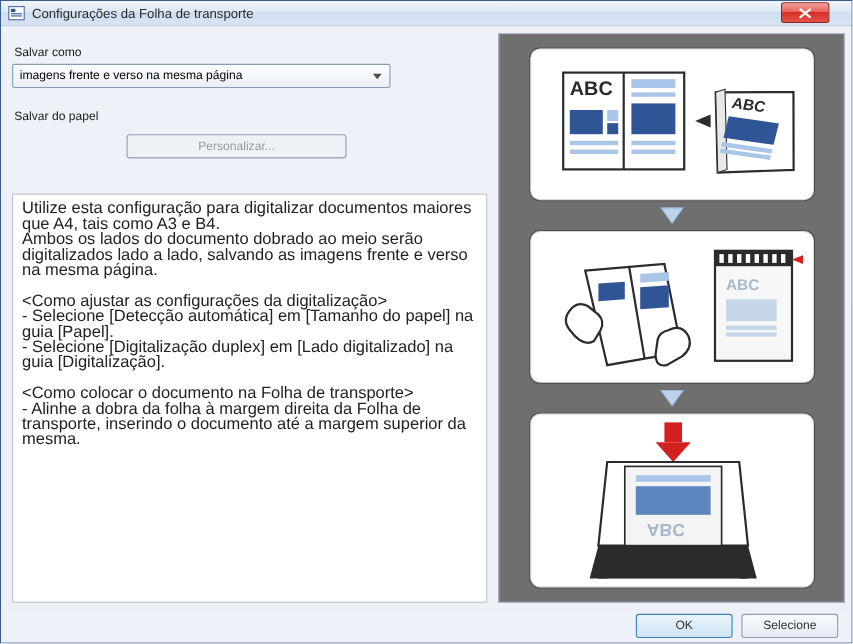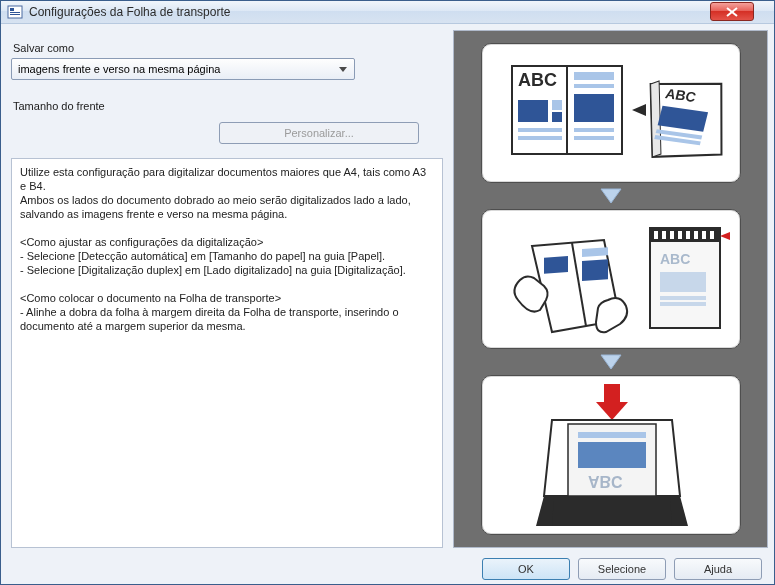--- a/index.html
+++ b/index.html
@@ -50,20 +50,21 @@
     flex: 1;
     display: flex;
     padding: 6px;
     gap: 6px;
     background: #eef2f8;
   }
   .left-pane {
     width: 440px;
     display: flex;
     flex-direction: column;
+    gap: 18px;
   }
   .form-area {
     padding: 6px 4px 4px 4px;
   }
   .label {
     color: #1a1a1a;
     margin: 6px 0 4px 2px;
   }
   .select {
     width: 344px;
@@ -94,32 +95,32 @@
     cursor: pointer;
     color: #333;
   }
   .btn.disabled {
     color: #9b9b9b;
     background: #eef1f6;
     cursor: default;
   }
   .customize-row {
     display: flex;
-    justify-content: flex-end;
+    justify-content: center;
     padding: 6px 18px 6px 0;
     margin-right: 6px;
   }
   .customize-row .btn { width: 200px; justify-content: center; }
   .desc-box {
     flex: 1;
     margin: 4px 4px 0 4px;
     background: #fff;
     border: 1px solid #b7c2d3;
     padding: 6px 8px;
-    font-size: 11px;
+    font-size: 15px;
     line-height: 14px;
     color: #222;
     overflow: hidden;
     white-space: pre-wrap;
   }
   .right-pane {
     flex: 1;
     background: #6f6f6f;
     border: 1px solid #b0bacb;
     display: flex;
@@ -189,21 +190,21 @@
           <span>imagens frente e verso na mesma página</span>
           <span class="arrow">
             <svg width="14" height="12">
                 <polygon points="3,4 11,4 7,9" fill="#4a4a4a"></polygon>
               </svg>
           </span>
         </div>
 
         <div style="height:14px"></div>
 
-        <div class="label">Tamanho do frente</div>
+        <div class="label">Salvar do papel</div>
 
         <div class="customize-row">
           <div class="btn disabled">
             <span>Personalizar...</span>
           </div>
         </div>
       </div>
 
       <div class="desc-box">Utilize esta configuração para digitalizar documentos maiores que A4, tais como A3 e B4.
 Ambos os lados do documento dobrado ao meio serão digitalizados lado a lado, salvando as imagens frente e verso na mesma página.
@@ -316,17 +317,14 @@
     </div>
   </div>
 
   <div class="footer">
     <div class="btn primary">
       <span>OK</span>
     </div>
     <div class="btn">
       <span>Selecione</span>
     </div>
-    <div class="btn">
-      <span>Ajuda</span>
-    </div>
   </div>
 </div>
 
 </body></html>

